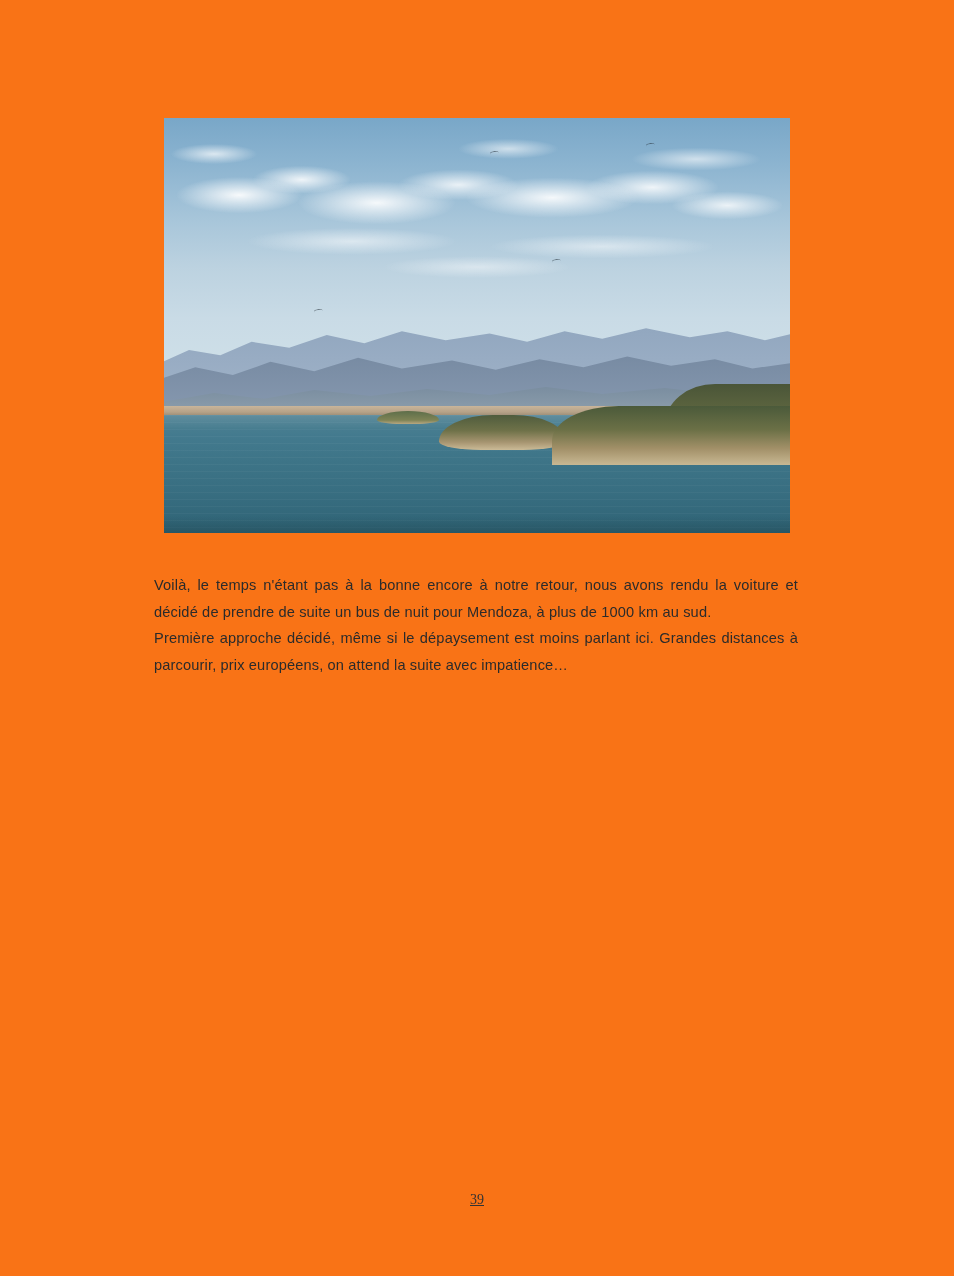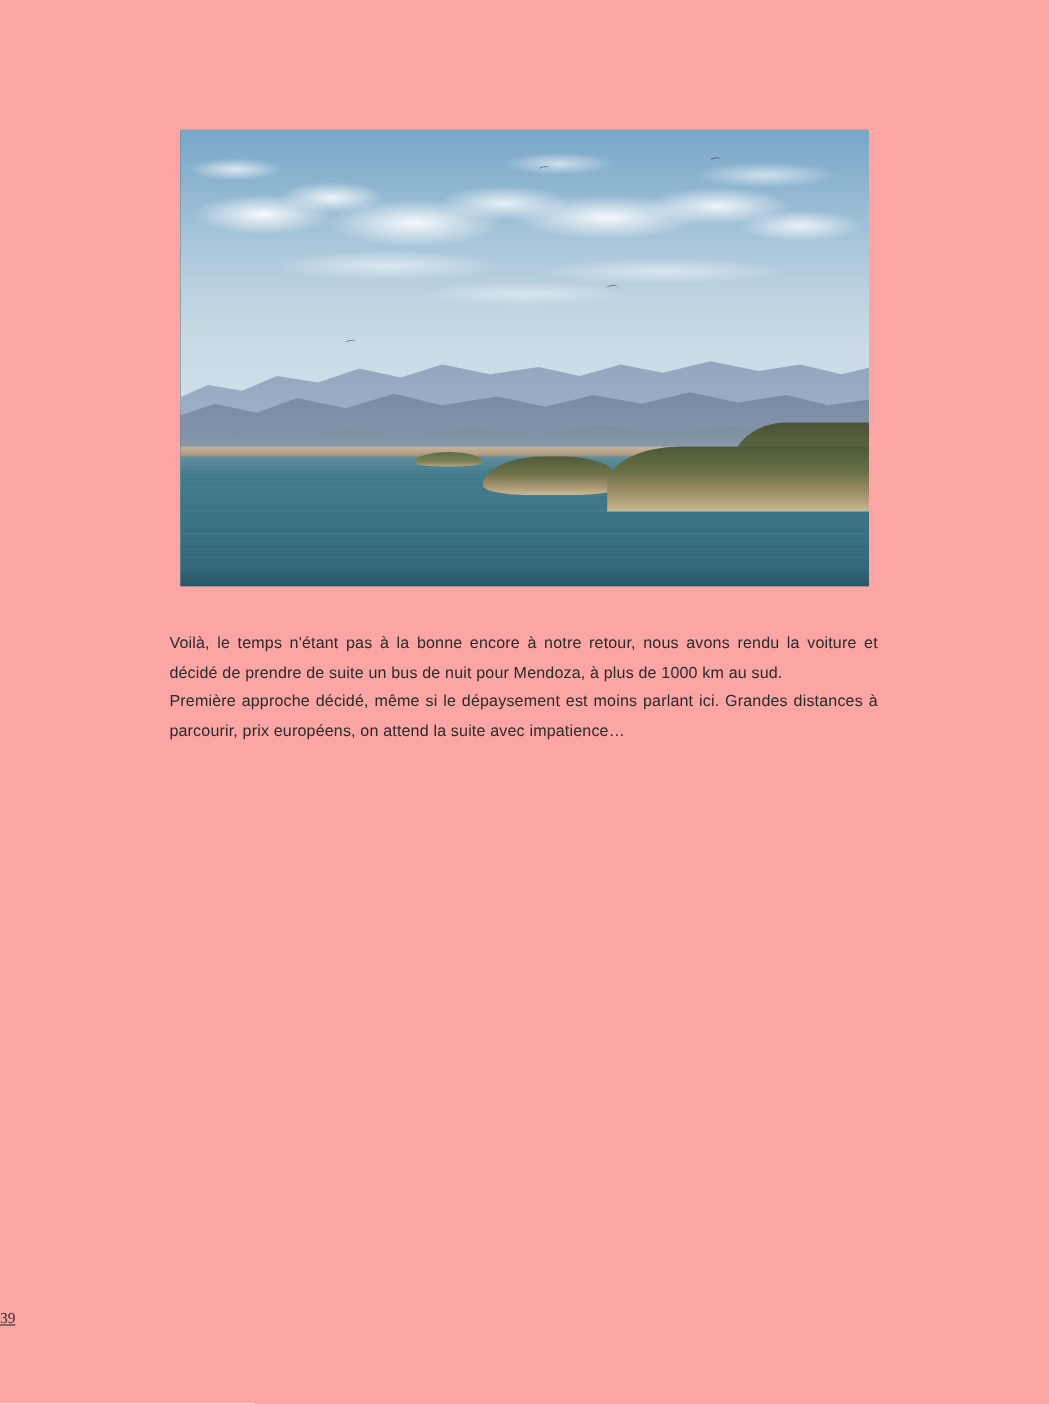--- a/index.html
+++ b/index.html
@@ -9,21 +9,21 @@
   }
   body {
     font-family: "Liberation Sans", sans-serif;
     color: #231f20;
   }
   .page {
     position: relative;
     width: 954px;
     height: 1276px;
     margin: 0 auto;
-    background: #fca5a5;
+    background: #f97316;
     overflow: hidden;
   }
 
   
   .photo-wrap {
     position: absolute;
     left: 164px;
     top: 118px;
     width: 626px;
     height: 415px;
@@ -197,21 +197,21 @@
   .para-left {
     text-align: justify;
     margin: 0;
   }
 
   .page-number {
     position: absolute;
     left: 0;
     right: 0;
     top: 1192px;
-    text-align: left;
+    text-align: center;
     font-size: 14px;
     color: #333333;
     font-family: "Liberation Serif", serif;
     text-decoration: underline;
   }
 </style>
 </head>
 <body>
 
 <div class="page">

